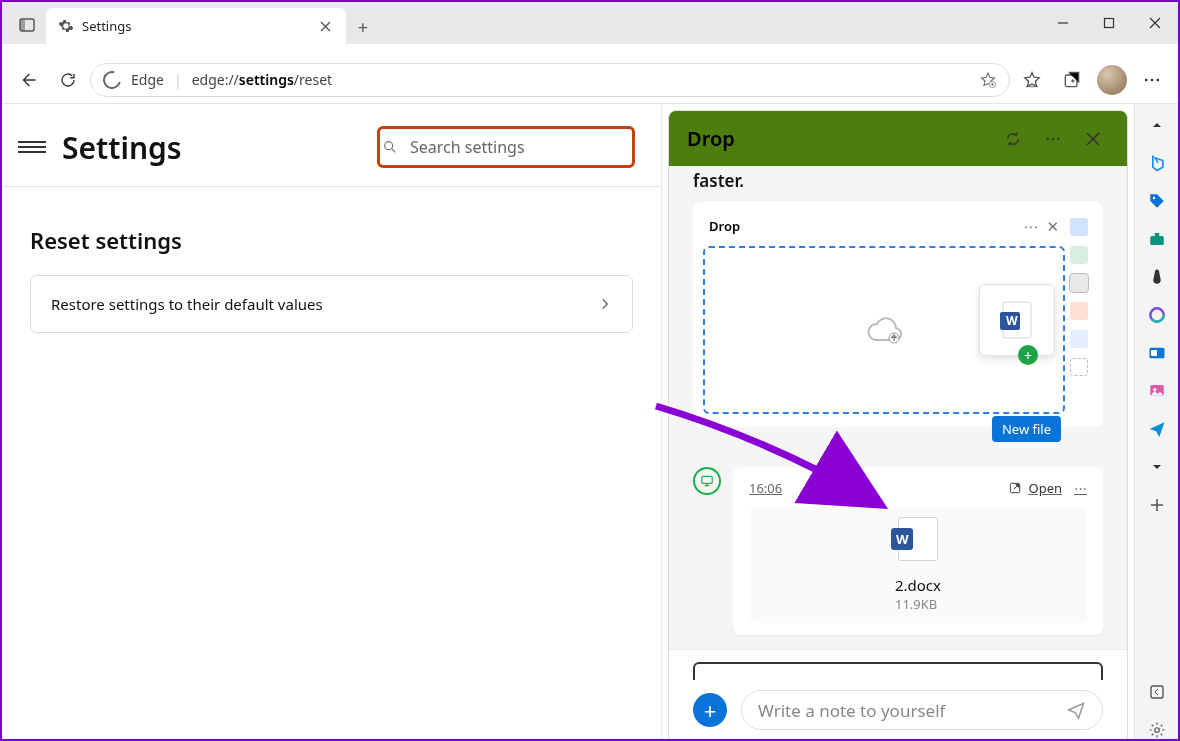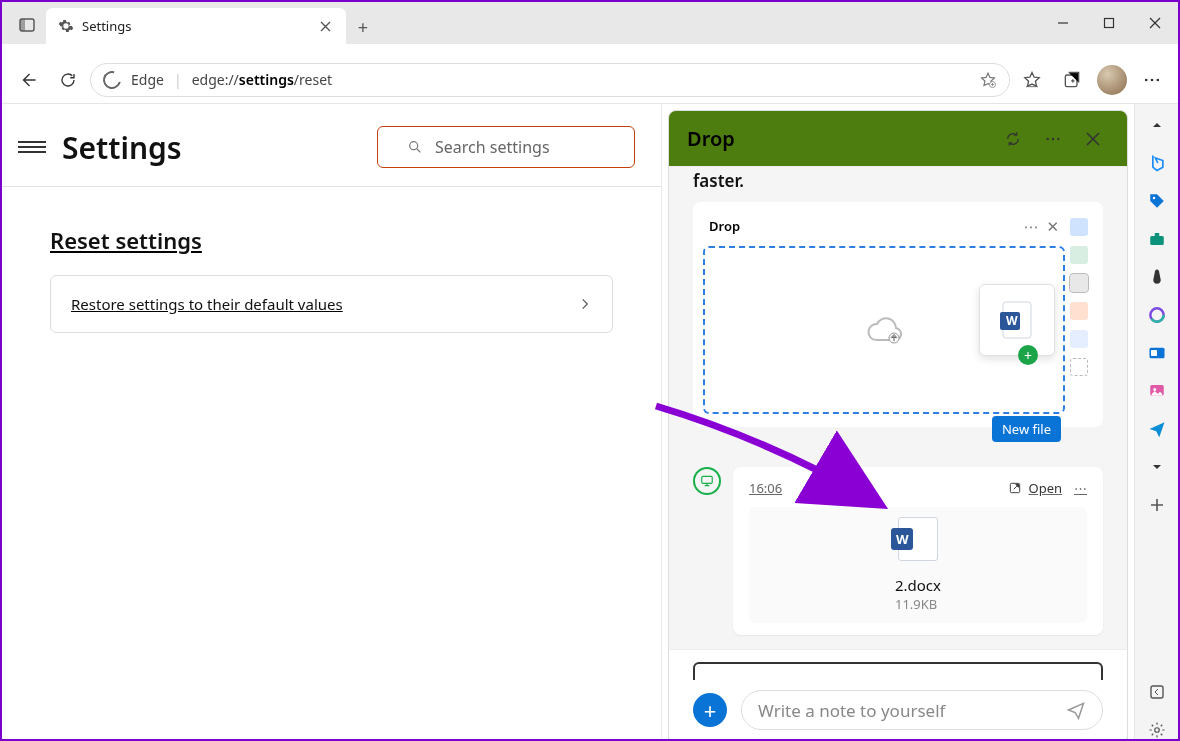--- a/index.html
+++ b/index.html
@@ -30,23 +30,23 @@
   .avatar { width:30px; height:30px; border-radius:50%; background: radial-gradient(circle at 35% 30%, #d8c9b0, #8a6a4a); }
   .tool-icon { width:36px; height:36px; display:flex; align-items:center; justify-content:center; color:#444; }
 
   
   .content { display:flex; height: calc(100% - 42px - 48px); }
   .settings-pane { flex:1; border-right:1px solid #e8e8e8; padding: 0; position:relative;}
   .settings-header { display:flex; align-items:center; padding: 22px 26px 18px 16px; gap:16px;}
   .settings-menu-btn { width:28px; display:flex; flex-direction:column; gap:3px; }
   .settings-menu-btn span { height:2px; background:#333; }
   .settings-title { font-size:30px; font-weight:600; color:#111; }
-  .search-box { margin-left:auto; width:258px; height:42px; border:1px solid #c2410c; border-radius:6px; display:flex; align-items:center; padding:0 29px; gap:12px; color:#666;}
+  .search-box { margin-left:auto; width:258px; height:42px; border:3px solid #c2410c; border-radius:6px; display:flex; align-items:center; padding:0 2px; gap:12px; color:#666;}
   .settings-divider { height:1px; background:#e3e3e3; }
-  .section { padding: 38px 48px; text-decoration: underline; }
+  .section { padding: 38px 28px; }
   .section-title { font-size:22px; font-weight:600; color:#111; margin-bottom:20px;}
   .option { border:1px solid #ddd; border-radius:6px; padding:18px 20px; display:flex; align-items:center; font-size:15px; color:#111;}
   .option .chev { margin-left:auto; color:#555;}
 
   .drop-pane { width:460px; border:1px solid #ddd; border-radius:8px; margin:6px; display:flex; flex-direction:column; overflow:hidden; background:#4d7c0f;}
   .drop-header { height:56px; display:flex; align-items:center; padding:0 18px; border-bottom:1px solid #eee; }
   .drop-title { font-size:20px; font-weight:600; }
   .drop-header-actions { margin-left:auto; display:flex; gap:8px; align-items:center;}
   .hbtn { width:32px; height:32px; border-radius:4px; display:flex; align-items:center; justify-content:center; color:#333;}
   .drop-body { flex:1; background:#f5f5f6; padding:0 24px 10px 24px; overflow:hidden; position:relative;}

